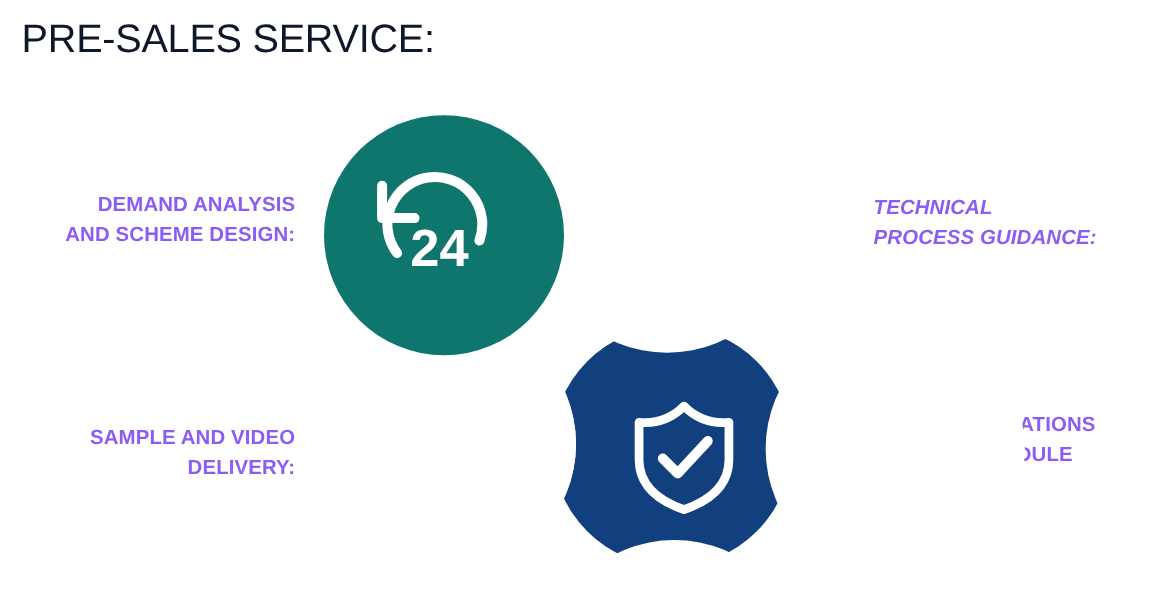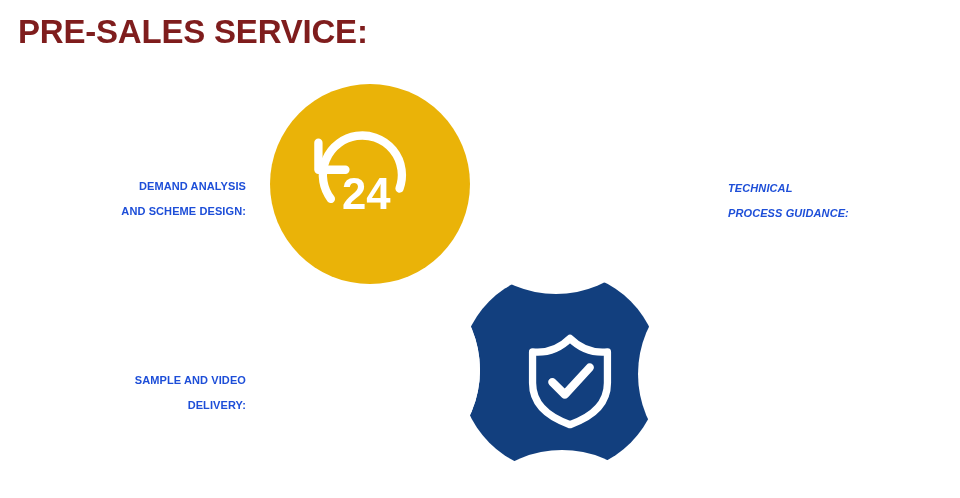--- a/index.html
+++ b/index.html
@@ -22,23 +22,23 @@
     width: 960px;
     height: 498px;
   }
 
   
   #page-title {
     position: absolute;
     left: 18px;
     top: 12px;
     font-size: 33px;
-    font-weight: 700;
+    font-weight: 400;
     letter-spacing: -0.2px;
-    color: #7f1d1d;
+    color: #0f172a;
     white-space: nowrap;
     line-height: 40px;
   }
 
   
   #circle-cluster {
     position: absolute;
     left: 270px;
     top: 84px;
     width: 396px;
@@ -49,22 +49,22 @@
     position: absolute;
     width: 200px;
     height: 200px;
     border-radius: 50%;
     box-sizing: border-box;
   }
 
   
   #petal-demand-analysis {
     left: 0px;
-    top: 0px;
-    background: #eab308;
+    top: 12px;
+    background: #0f766e;
     z-index: 4;
   }
   
   #petal-technical-consultation {
     left: 186px;
     top: 2px;
     background: #102a5c;
     z-index: 3;
   }
   
@@ -149,26 +149,25 @@
 
   
   #icon-clock-24   { transform: translate(-50%, -50%) translate(-10px, -8px); }
   #icon-doc-eye    { transform: translate(-50%, -50%) translate(12px, -8px); }
   #icon-pencils    { transform: translate(-50%, -50%) translate(-12px, 8px); }
   #icon-shield     { transform: translate(-50%, -50%) translate(10px, 8px); }
 
   
   .callout-label {
     position: absolute;
-    font-size: 11px;
+    font-size: 17px;
     font-weight: 700;
-    color: #1d4ed8;
+    color: #8b5cf6;
     line-height: 25px;
     letter-spacing: 0.1px;
-    margin-top: 16px;
   }
   .callout-label .line { display: block; white-space: nowrap; }
 
   #label-demand-analysis {
     right: 714px;
     top: 158px;
     text-align: right;
   }
   #label-sample-video {
     right: 714px;

